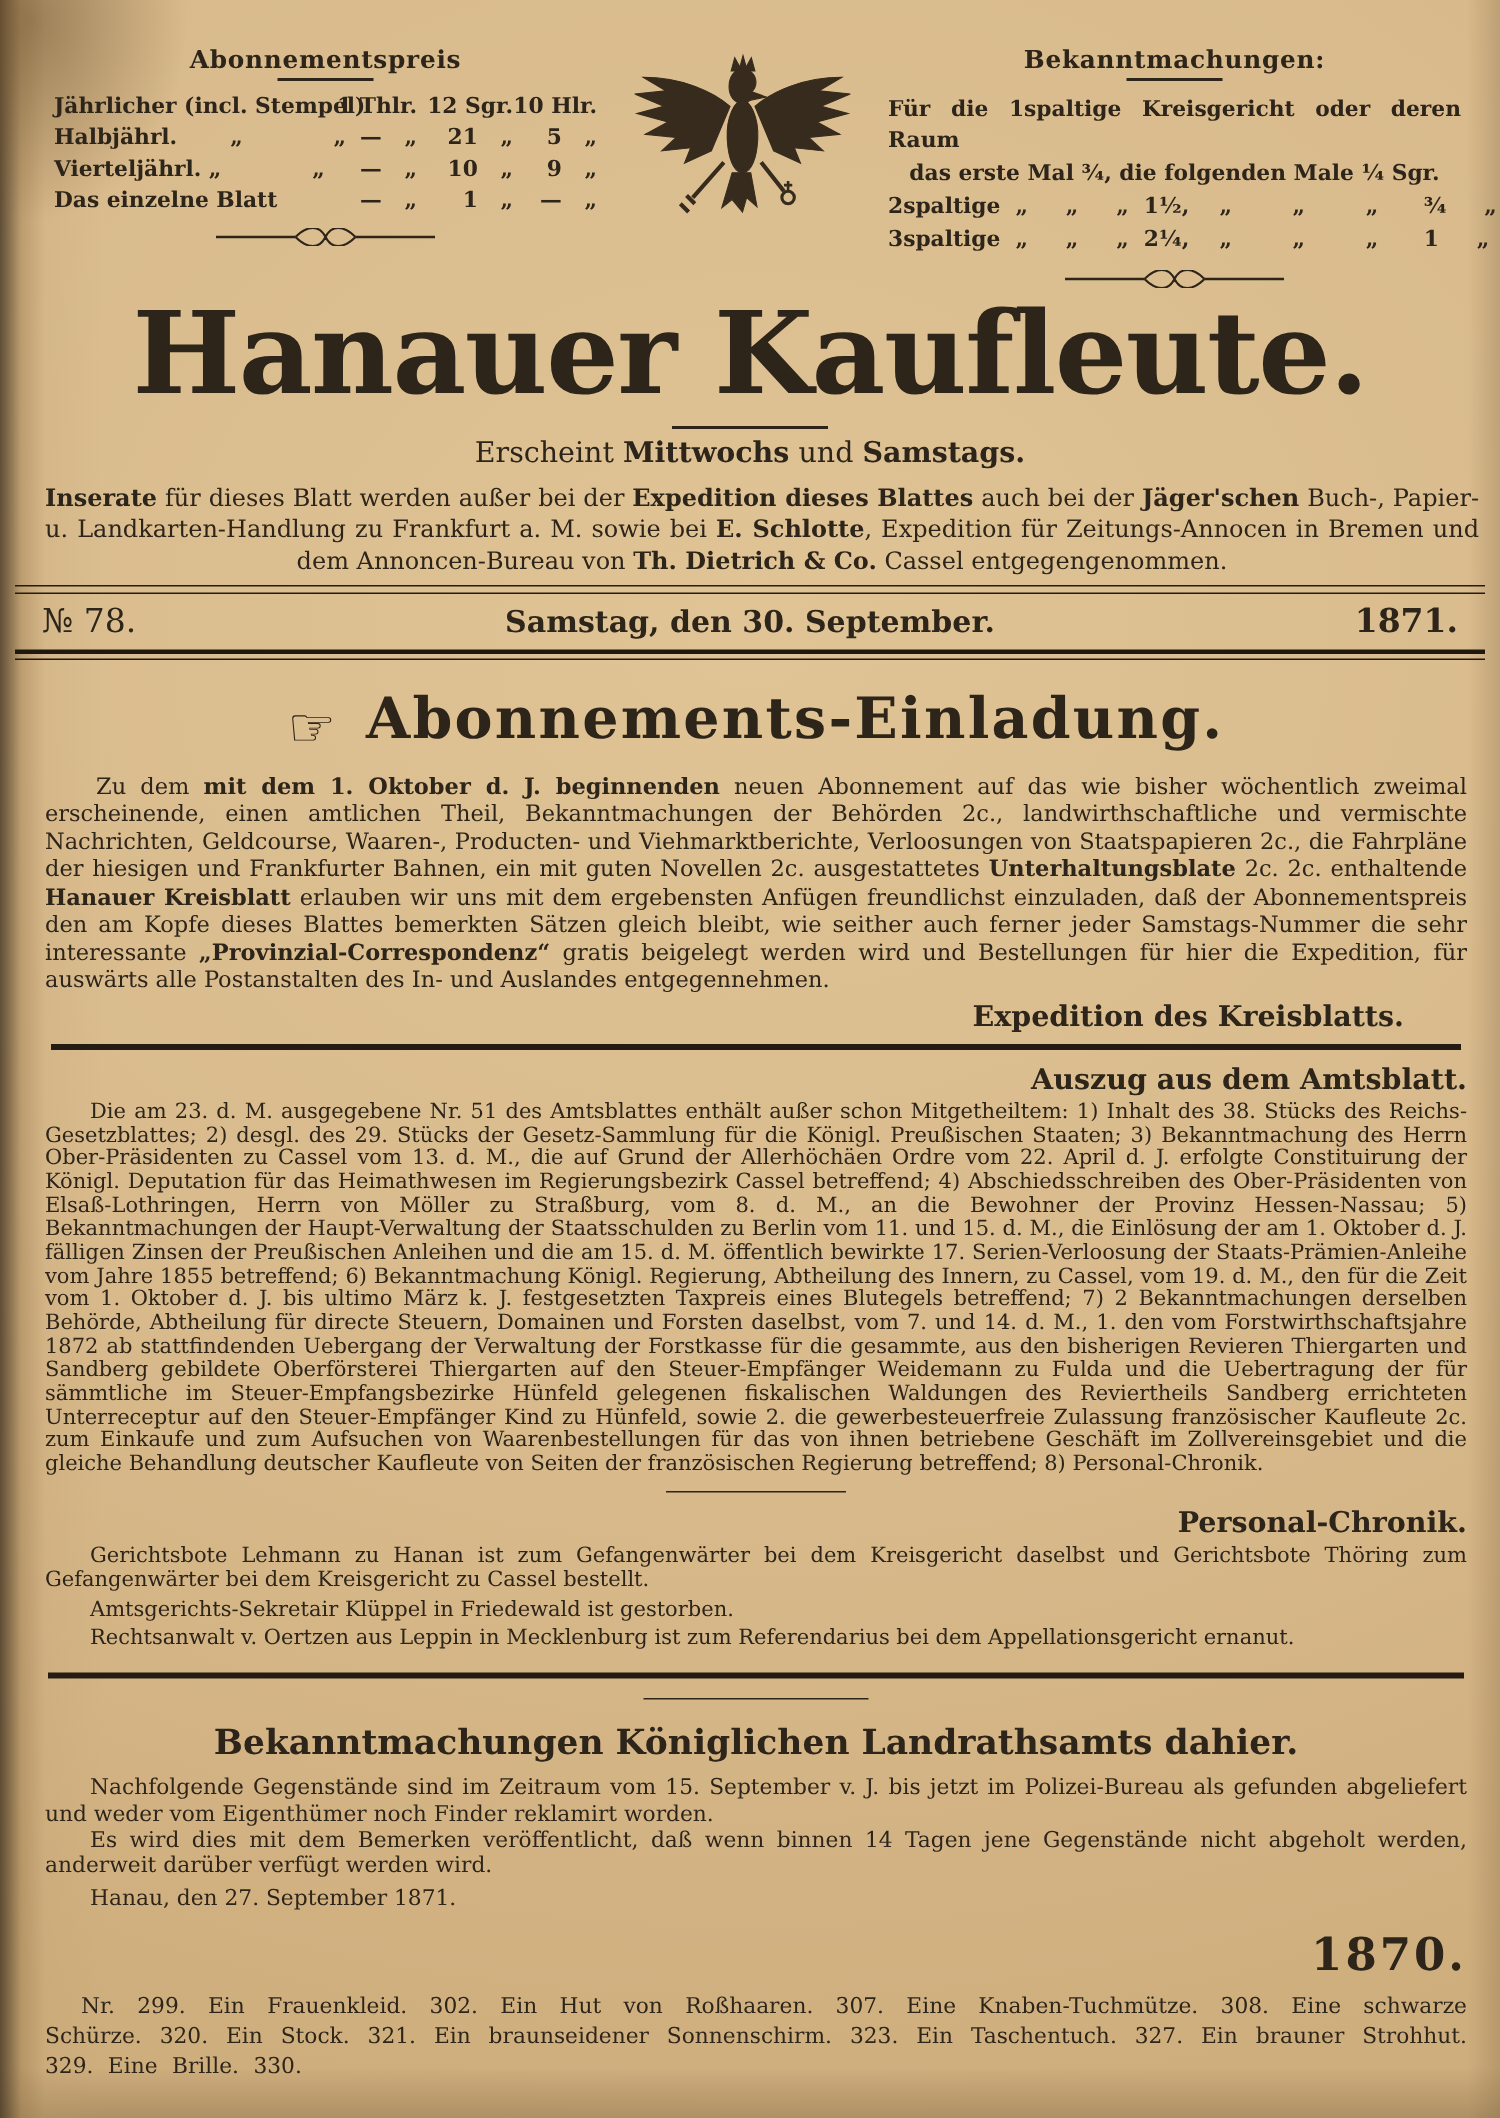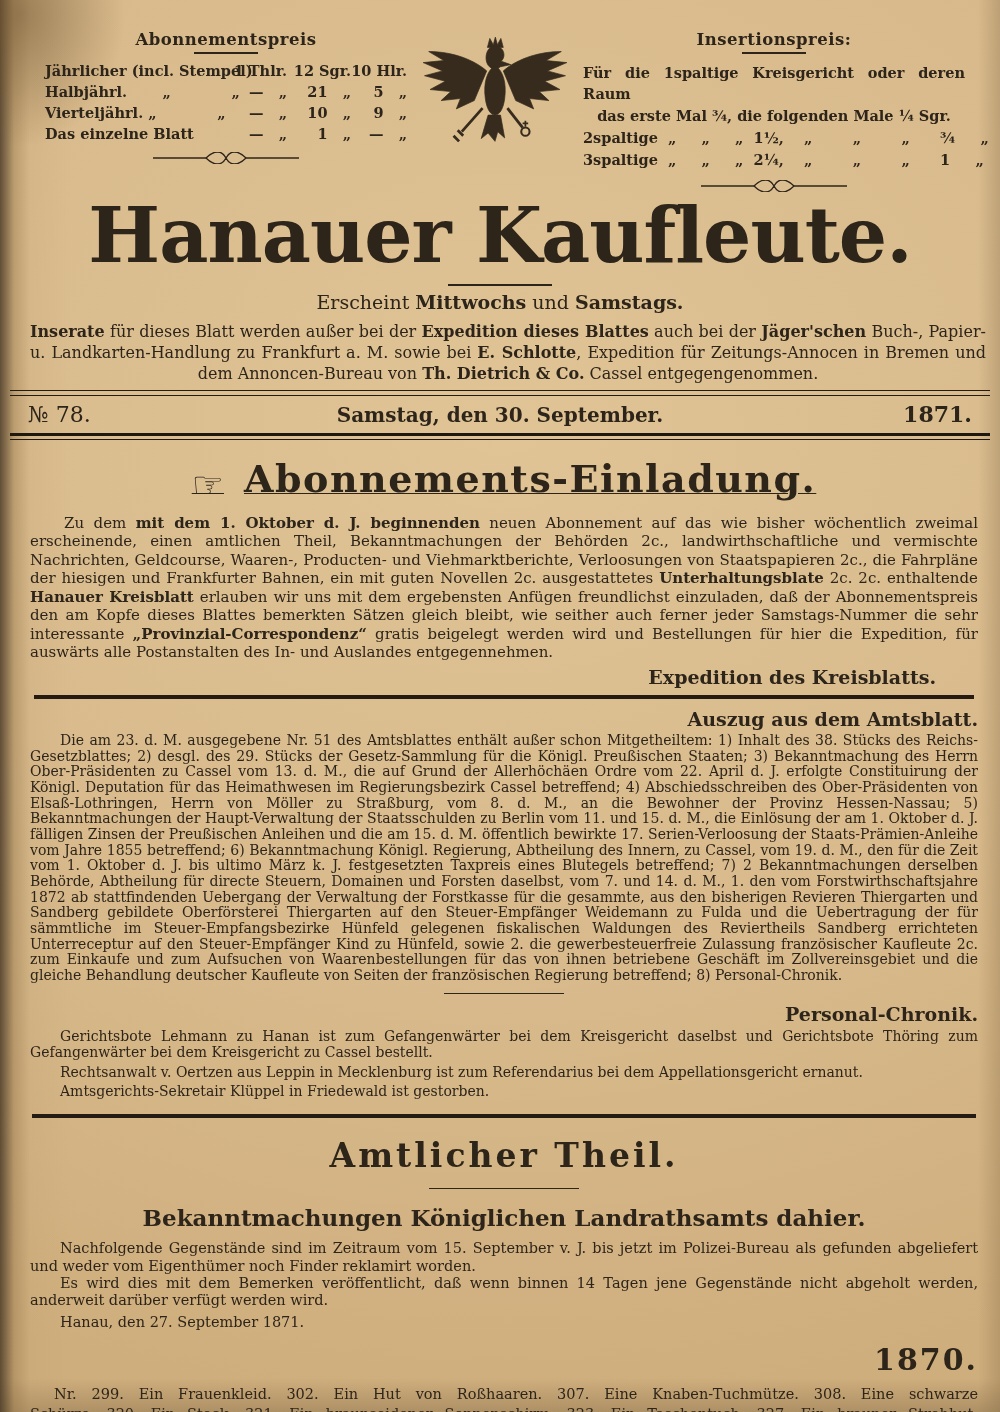--- a/index.html
+++ b/index.html
@@ -10,21 +10,21 @@
       radial-gradient(ellipse 150px 190px at 2% 1%, rgba(110,82,46,.55), rgba(110,82,46,0) 70%),
       linear-gradient(90deg, rgba(74,58,38,.85) 0px, rgba(150,118,74,.45) 14px, rgba(190,158,110,.18) 30px, rgba(0,0,0,0) 70px),
       linear-gradient(270deg, rgba(120,95,60,.28) 0px, rgba(0,0,0,0) 22px),
       linear-gradient(0deg, rgba(95,75,45,.30) 0px, rgba(0,0,0,0) 34px),
       radial-gradient(ellipse 120% 70% at 50% 30%, #e0c496 0%, #d8ba8c 55%, #cfae7d 100%);
   }
   .b{font-weight:bold;}
   .ink{background:#2d241a;}
 
   
-  .header-row{display:flex;justify-content:center;align-items:flex-start;padding:30px 26px 0 36px;}
+  .header-row{display:flex;justify-content:space-between;align-items:flex-start;padding:30px 26px 0 36px;}
   .price-box{width:362px;}
   .box-title{font-size:16.5px;font-weight:bold;text-align:center;letter-spacing:.5px;}
   .rule-short{width:64px;height:1.5px;background:#2d241a;margin:3px auto 8px;}
   .price-grid{display:grid;grid-template-columns:186px 56px 64px 56px;row-gap:4px;font-size:14.5px;font-weight:bold;}
   .pg-label{text-align:left;white-space:pre;}
   .pg-c{text-align:right;white-space:pre;}
   .ornament{display:block;margin:10px auto 0;}
   .eagle-wrap{width:176px;display:flex;justify-content:center;align-items:flex-start;margin-top:-2px;}
   .ins-box{width:382px;}
   .ins-line{font-size:14.5px;font-weight:bold;line-height:1.5;}
@@ -40,21 +40,21 @@
 
   .rule-double{margin:2px 10px 0 10px;height:4px;border-top:1.5px solid #241c12;border-bottom:1.5px solid #241c12;}
   .issue-row{display:flex;align-items:baseline;padding:5px 28px 6px 28px;}
   .issue-number{width:210px;font-size:22px;font-weight:normal;}
   .issue-date{flex:1;text-align:center;font-size:20px;font-weight:bold;}
   .issue-year{width:210px;text-align:right;font-size:22px;font-weight:bold;}
   .rule-heavy{margin:0 10px;border-top:3.5px solid #1f1810;border-bottom:1.5px solid #1f1810;height:3px;}
 
   
   .content{padding:4px 22px 0 30px;}
-  .headline-row{text-align:center;margin:12px 0 4px;text-decoration:underline;}
+  .headline-row{text-align:center;margin:12px 0 4px;}
   .manicule{font-size:36px;vertical-align:-5px;margin-right:20px;font-family:"DejaVu Sans", sans-serif;}
   .headline{font-size:38px;font-weight:bold;letter-spacing:1.5px;display:inline;}
   .lead-para{font-size:15px;line-height:1.23;text-align:justify;text-indent:34px;margin-top:9px;}
   .signature{text-align:right;font-weight:bold;font-size:19px;padding-right:42px;margin:5px 0 7px;}
   .section-rule{height:3.5px;background:#241c12;margin:2px 4px;}
   .h-section{text-align:right;font-weight:bold;font-size:19px;margin:9px 0 3px;}
   .body-para{font-size:14px;line-height:1.12;text-align:justify;text-indent:30px;}
   .mini-rule{width:120px;height:1px;background:#2d241a;margin:9px auto 3px;}
   .chronik-para{font-size:14px;line-height:1.18;text-align:justify;text-indent:30px;margin-top:3px;}
   .heavy-rule2{height:4px;background:#241c12;margin:14px 2px 0 2px;}
@@ -112,21 +112,21 @@
           <path d="M100 122 l-10 34 10 -8 10 12 4 -14 10 9 -6 -33 z"></path>
           <path d="M92 112 L62 146 M56 144 l8 8 M50 152 l8 8" fill="none" stroke-width="4"></path>
           <path d="M128 112 l22 28" fill="none" stroke-width="4"></path>
           <circle cx="154" cy="146" r="6" fill="none" stroke-width="3"></circle>
           <path d="M154 139 v-9 M150 134 h8" fill="none" stroke-width="2.5"></path>
         </g>
       </svg>
     </div>
 
     <div class="price-box ins-box">
-      <div class="box-title">Insertionspreis:</div>
+      <div class="box-title">Bekanntmachungen:</div>
       <div class="rule-short ink"></div>
       <div class="ins-line ins-c">Für die 1spaltige Kreisgericht oder deren Raum</div>
       <div class="ins-line ins-c2">das erste Mal ¾, die folgenden Male ¼ Sgr.</div>
       <div class="ins-line ins-pre">2spaltige  „     „     „  1½,    „        „        „      ¾     „</div>
       <div class="ins-line ins-pre">3spaltige  „     „     „  2¼,    „        „        „      1     „</div>
       <svg class="ornament" width="150" height="12" viewBox="0 0 150 12">
         <line x1="2" y1="6" x2="55" y2="6" stroke="#2d241a" stroke-width="1.6"></line>
         <path d="M55 6 c8 -8 16 -8 20 0 c4 8 12 8 20 0 M55 6 c8 8 16 8 20 0 c4 -8 12 -8 20 0" fill="none" stroke="#2d241a" stroke-width="1.4"></path>
         <line x1="95" y1="6" x2="148" y2="6" stroke="#2d241a" stroke-width="1.6"></line>
       </svg>
@@ -154,25 +154,24 @@
     <div class="lead-para"><span>Zu dem </span><span class="b">mit dem 1. Oktober d. J. beginnenden</span><span> neuen Abonnement auf das wie bisher wöchentlich zweimal erscheinende, einen amtlichen Theil, Bekanntmachungen der Behörden 2c., landwirthschaftliche und vermischte Nachrichten, Geldcourse, Waaren-, Producten- und Viehmarktberichte, Verloosungen von Staatspapieren 2c., die Fahrpläne der hiesigen und Frankfurter Bahnen, ein mit guten Novellen 2c. ausgestattetes </span><span class="b">Unterhaltungsblate</span><span> 2c. 2c. enthaltende </span><span class="b">Hanauer Kreisblatt</span><span> erlauben wir uns mit dem ergebensten Anfügen freundlichst einzuladen, daß der Abonnementspreis den am Kopfe dieses Blattes bemerkten Sätzen gleich bleibt, wie seither auch ferner jeder Samstags-Nummer die sehr interessante </span><span class="b">„Provinzial-Correspondenz“</span><span> gratis beigelegt werden wird und Bestellungen für hier die Expedition, für auswärts alle Postanstalten des In- und Auslandes entgegennehmen.</span></div>
     <div class="signature">Expedition des Kreisblatts.</div>
 
     <div class="section-rule"></div>
     <div class="h-section">Auszug aus dem Amtsblatt.</div>
     <div class="body-para">Die am 23. d. M. ausgegebene Nr. 51 des Amtsblattes enthält außer schon Mitgetheiltem: 1) Inhalt des 38. Stücks des Reichs-Gesetzblattes; 2) desgl. des 29. Stücks der Gesetz-Sammlung für die Königl. Preußischen Staaten; 3) Bekanntmachung des Herrn Ober-Präsidenten zu Cassel vom 13. d. M., die auf Grund der Allerhöchäen Ordre vom 22. April d. J. erfolgte Constituirung der Königl. Deputation für das Heimathwesen im Regierungsbezirk Cassel betreffend; 4) Abschiedsschreiben des Ober-Präsidenten von Elsaß-Lothringen, Herrn von Möller zu Straßburg, vom 8. d. M., an die Bewohner der Provinz Hessen-Nassau; 5) Bekanntmachungen der Haupt-Verwaltung der Staatsschulden zu Berlin vom 11. und 15. d. M., die Einlösung der am 1. Oktober d. J. fälligen Zinsen der Preußischen Anleihen und die am 15. d. M. öffentlich bewirkte 17. Serien-Verloosung der Staats-Prämien-Anleihe vom Jahre 1855 betreffend; 6) Bekanntmachung Königl. Regierung, Abtheilung des Innern, zu Cassel, vom 19. d. M., den für die Zeit vom 1. Oktober d. J. bis ultimo März k. J. festgesetzten Taxpreis eines Blutegels betreffend; 7) 2 Bekanntmachungen derselben Behörde, Abtheilung für directe Steuern, Domainen und Forsten daselbst, vom 7. und 14. d. M., 1. den vom Forstwirthschaftsjahre 1872 ab stattfindenden Uebergang der Verwaltung der Forstkasse für die gesammte, aus den bisherigen Revieren Thiergarten und Sandberg gebildete Oberförsterei Thiergarten auf den Steuer-Empfänger Weidemann zu Fulda und die Uebertragung der für sämmtliche im Steuer-Empfangsbezirke Hünfeld gelegenen fiskalischen Waldungen des Reviertheils Sandberg errichteten Unterreceptur auf den Steuer-Empfänger Kind zu Hünfeld, sowie 2. die gewerbesteuerfreie Zulassung französischer Kaufleute 2c. zum Einkaufe und zum Aufsuchen von Waarenbestellungen für das von ihnen betriebene Geschäft im Zollvereinsgebiet und die gleiche Behandlung deutscher Kaufleute von Seiten der französischen Regierung betreffend; 8) Personal-Chronik.</div>
 
     <div class="mini-rule"></div>
     <div class="h-section">Personal-Chronik.</div>
     <div class="chronik-para">Gerichtsbote Lehmann zu Hanan ist zum Gefangenwärter bei dem Kreisgericht daselbst und Gerichtsbote Thöring zum Gefangenwärter bei dem Kreisgericht zu Cassel bestellt.</div>
+    <div class="chronik-para">Amtsgerichts-Sekretair Klüppel in Friedewald ist gestorben.</div>
     <div class="chronik-para">Rechtsanwalt v. Oertzen aus Leppin in Mecklenburg ist zum Referendarius bei dem Appellationsgericht ernanut.</div>
-    <div class="chronik-para">Amtsgerichts-Sekretair Klüppel in Friedewald ist gestorben.</div>
 
     <div class="heavy-rule2"></div>
-    <div class="amtlich-heading">Amtlicher Theil.</div>
     <div class="amtlich-rule"></div>
     <div class="amtlich-sub">Bekanntmachungen Königlichen Landrathsamts dahier.</div>
     <div class="amtlich-para">Nachfolgende Gegenstände sind im Zeitraum vom 15. September v. J. bis jetzt im Polizei-Bureau als gefunden abgeliefert und weder vom Eigenthümer noch Finder reklamirt worden.</div>
     <div class="amtlich-para">Es wird dies mit dem Bemerken veröffentlicht, daß wenn binnen 14 Tagen jene Gegenstände nicht abgeholt werden, anderweit darüber verfügt werden wird.</div>
     <div class="dateline">Hanau, den 27. September 1871.</div>
     <div class="year-heading">1870.</div>
     <div class="found-para">Nr. 299. Ein Frauenkleid.  302. Ein Hut von Roßhaaren.  307. Eine Knaben-Tuchmütze.  308. Eine schwarze Schürze.  320. Ein Stock.  321. Ein braunseidener Sonnenschirm.  323. Ein Taschentuch.  327. Ein brauner Strohhut.  329. Eine Brille.  330.</div>
 
   </div>
 </div>

